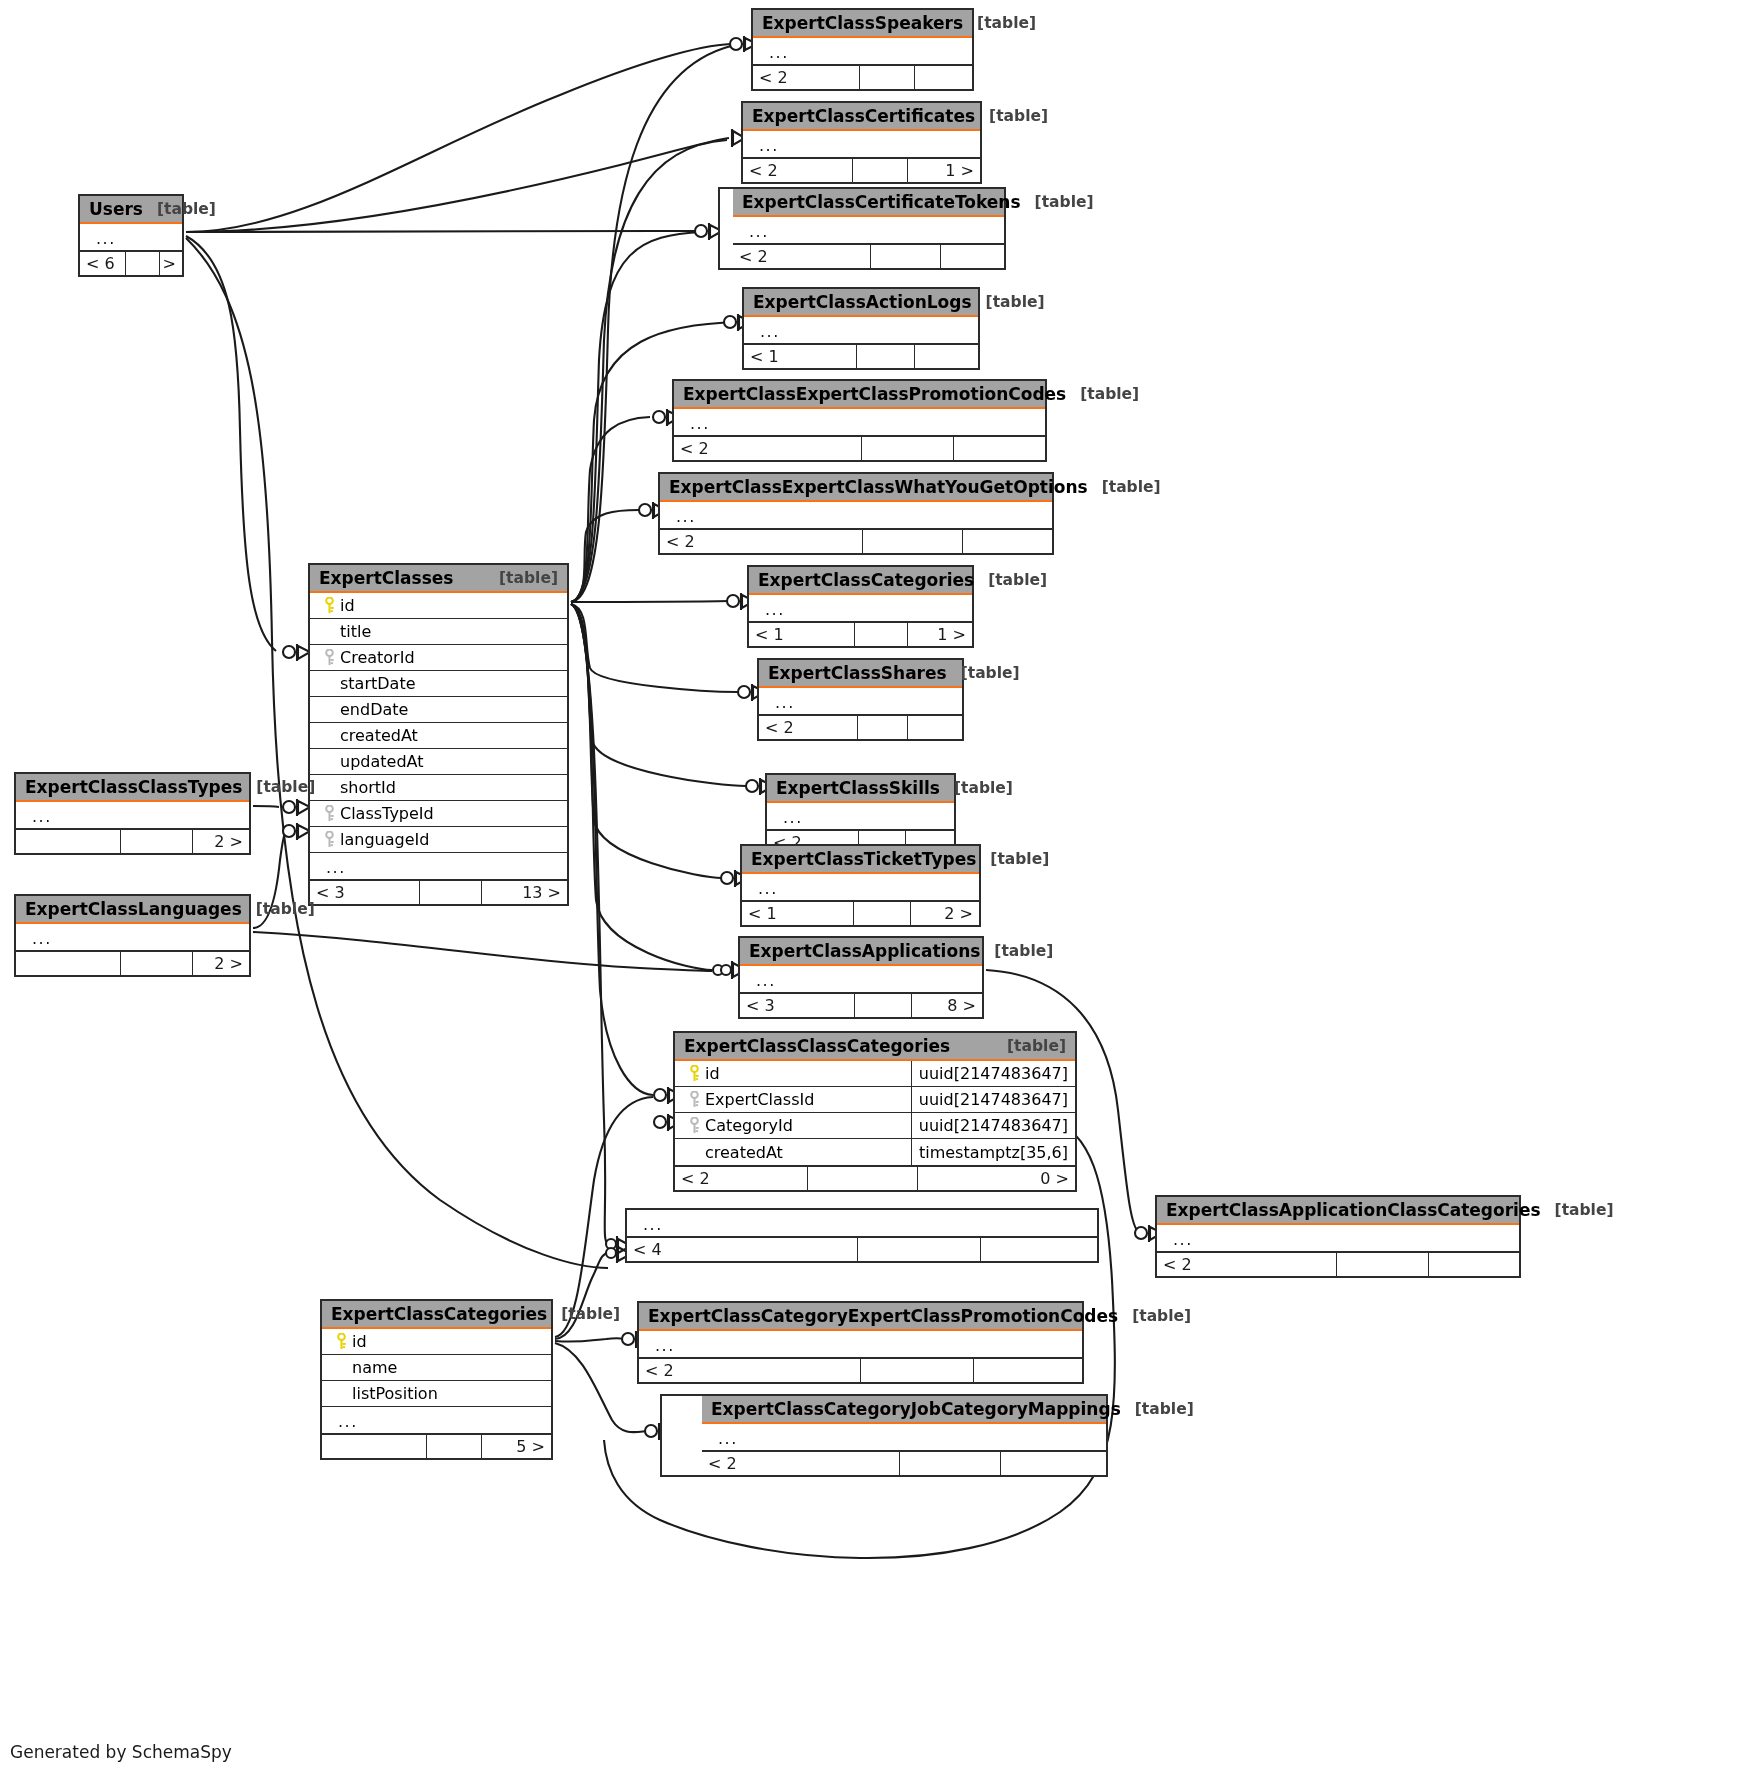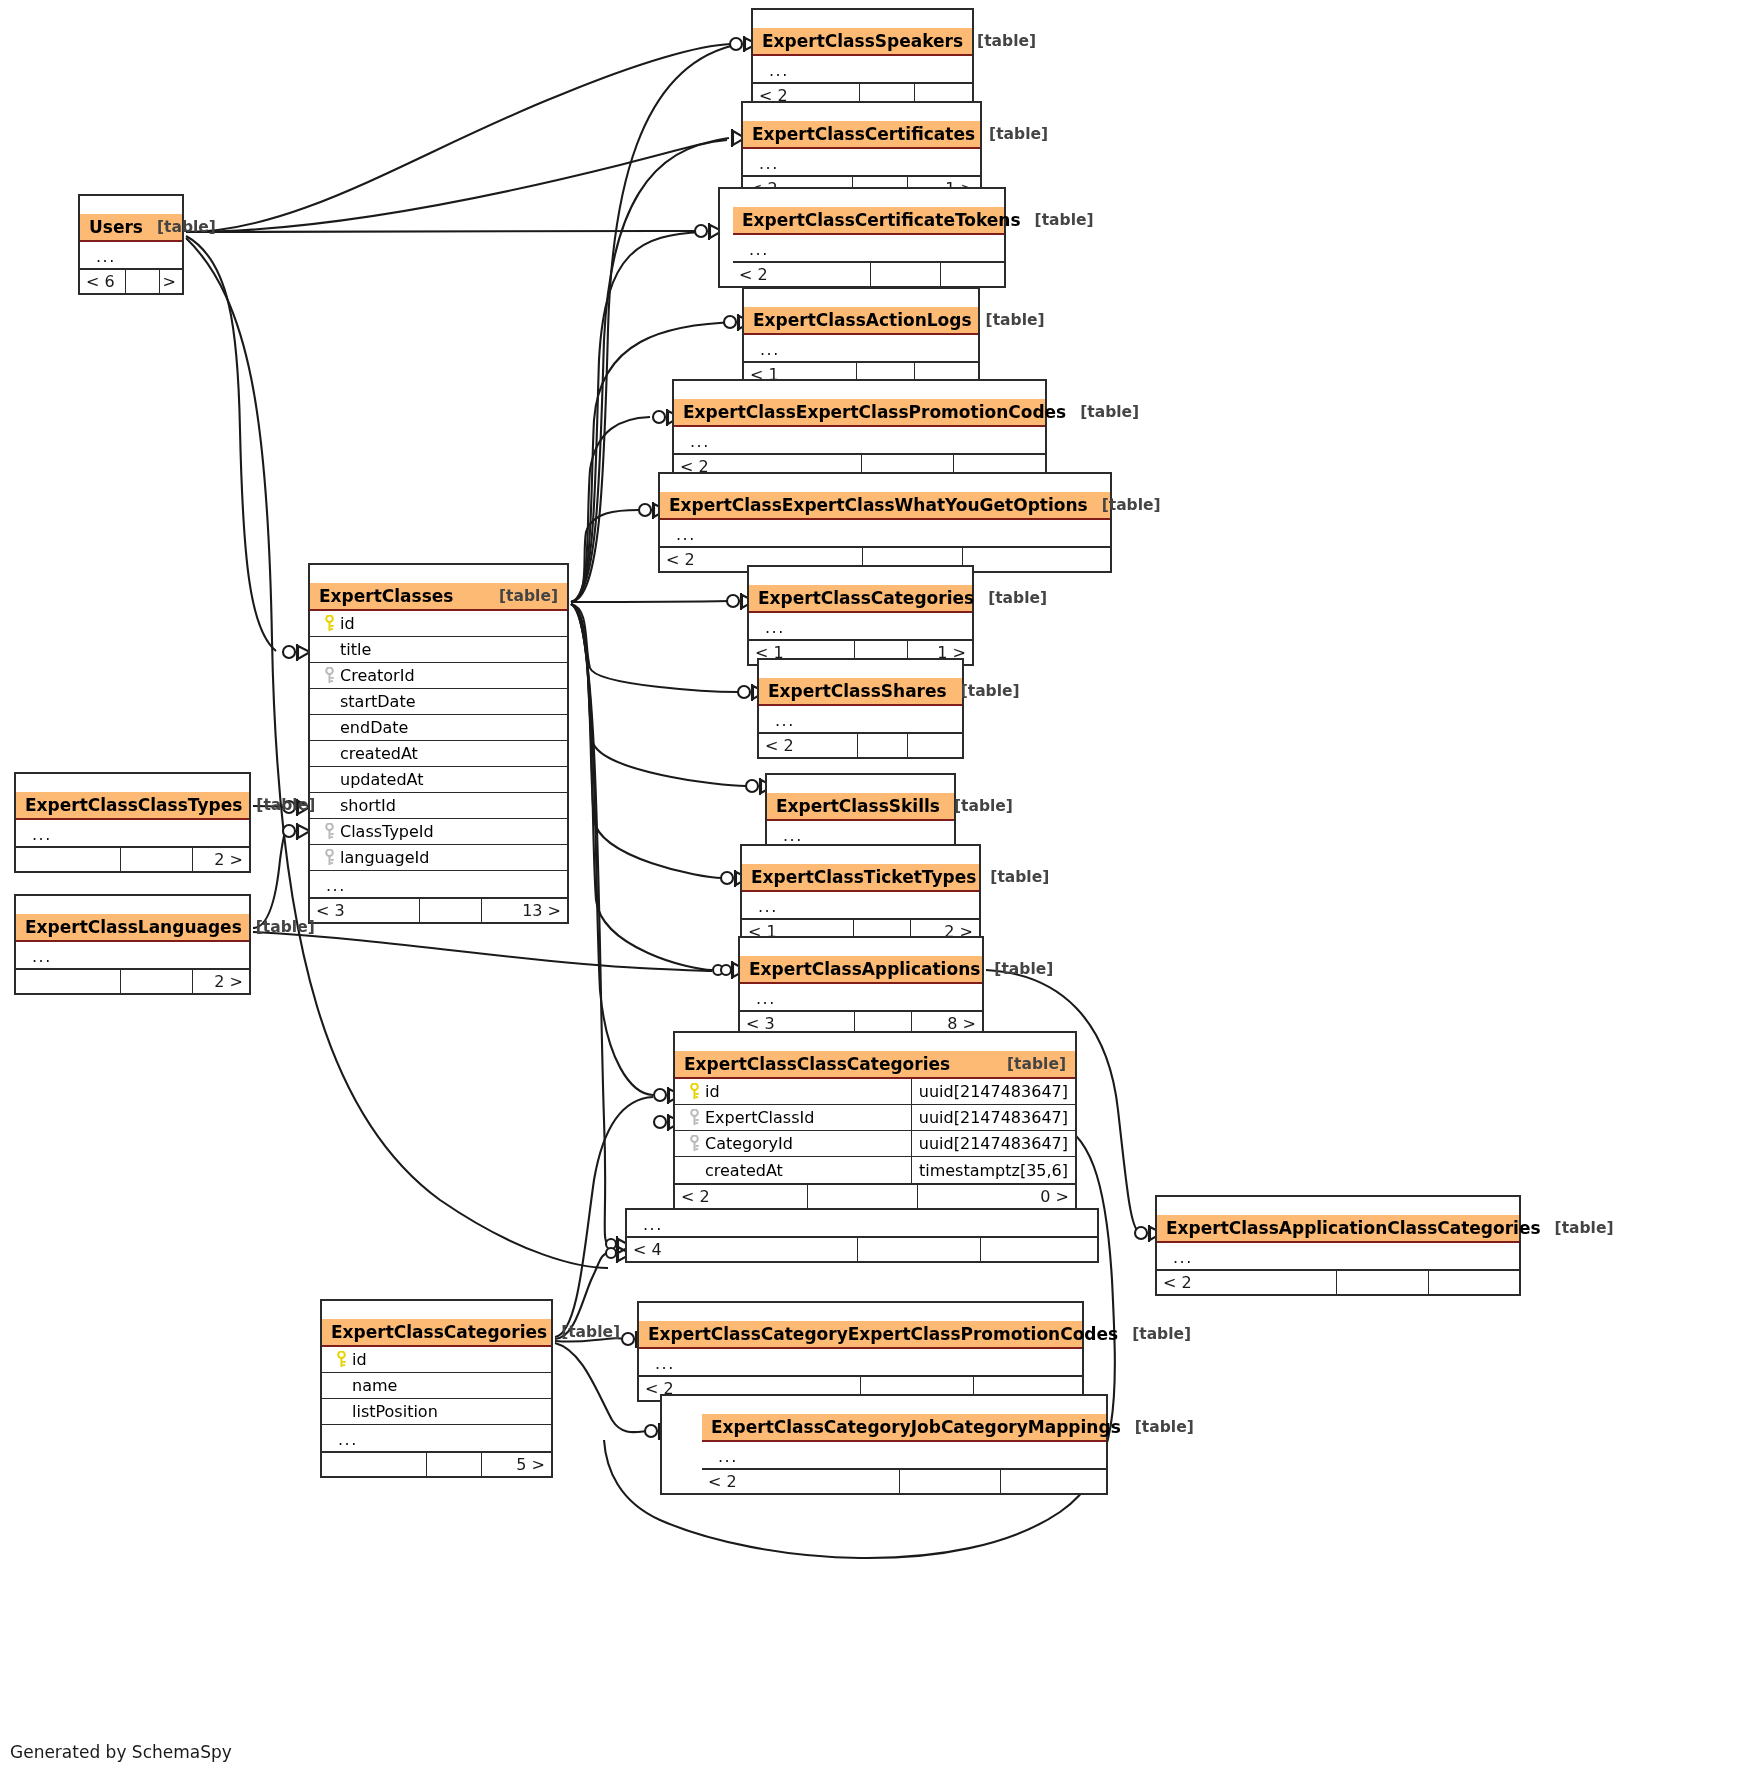--- a/index.html
+++ b/index.html
@@ -38,26 +38,25 @@
     position: absolute;
     box-sizing: border-box;
     border: 2px solid #2b2b2b;
     background: #ffffff;
     border-collapse: collapse;
   }
   .tbl .hdr {
     display: flex;
     align-items: center;
     justify-content: space-between;
-    background: #fdba74;
-    border-bottom: 2px solid #7f1d1d;
+    background: #a3a3a3;
+    border-bottom: 2px solid #f97316;
     padding: 3px 9px 4px 9px;
     height: 28px;
     box-sizing: border-box;
-    margin-top: 18px;
   }
   .tbl .hdr .tname {
     font-weight: bold;
     font-size: 17px;
     color: #000000;
     white-space: nowrap;
   }
   .tbl .hdr .ttag {
     font-size: 15.5px;
     color: #444444;
@@ -498,21 +497,21 @@
               <span class="ellipsis">...</span>
             </div>
           </div>
         </div>
         <div class="footrow">
           <div class="fcell left" style="flex: 0 0 188px;">&lt; 2</div>
           <div class="fcell left" style="flex: 0 0 92px;"></div>
           <div class="fcell right" style="flex: 1 1 auto;"></div>
         </div>
       </div>
-      <div class="tbl" style="left: 658px; top: 472px; width: 454px;">
+      <div class="tbl" style="left: 658px; top: 472px; width: 396px;">
         <div class="hdr">
           <span class="tname">ExpertClassExpertClassWhatYouGetOptions</span>
           <span class="ttag">[table]</span>
         </div>
         <div>
           <div class="rowline">
             <div class="colname">
               <span class="ellipsis">...</span>
             </div>
           </div>

